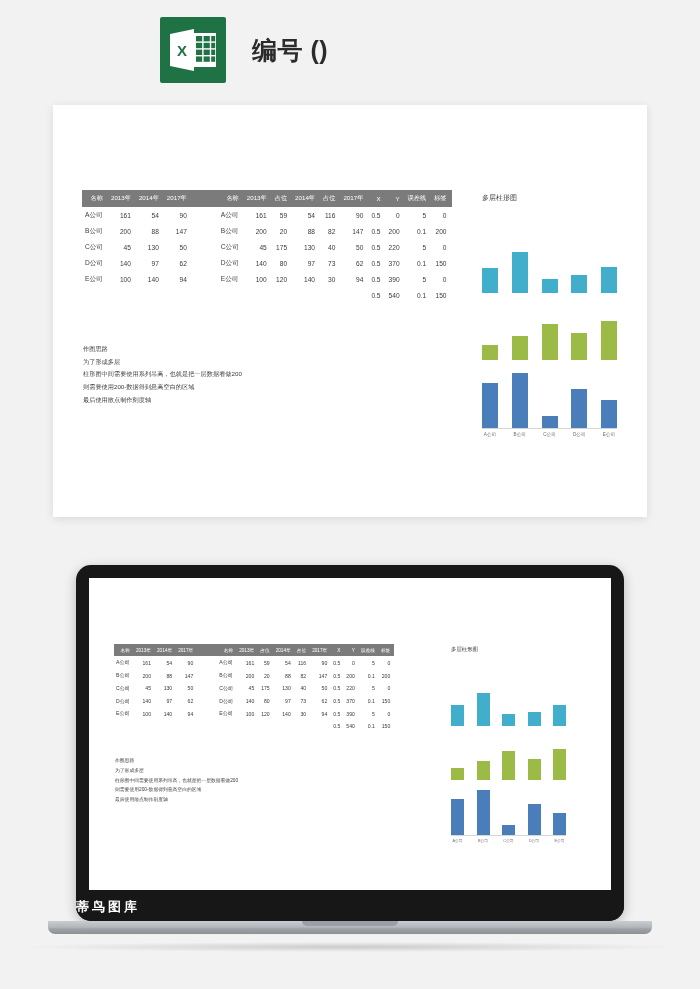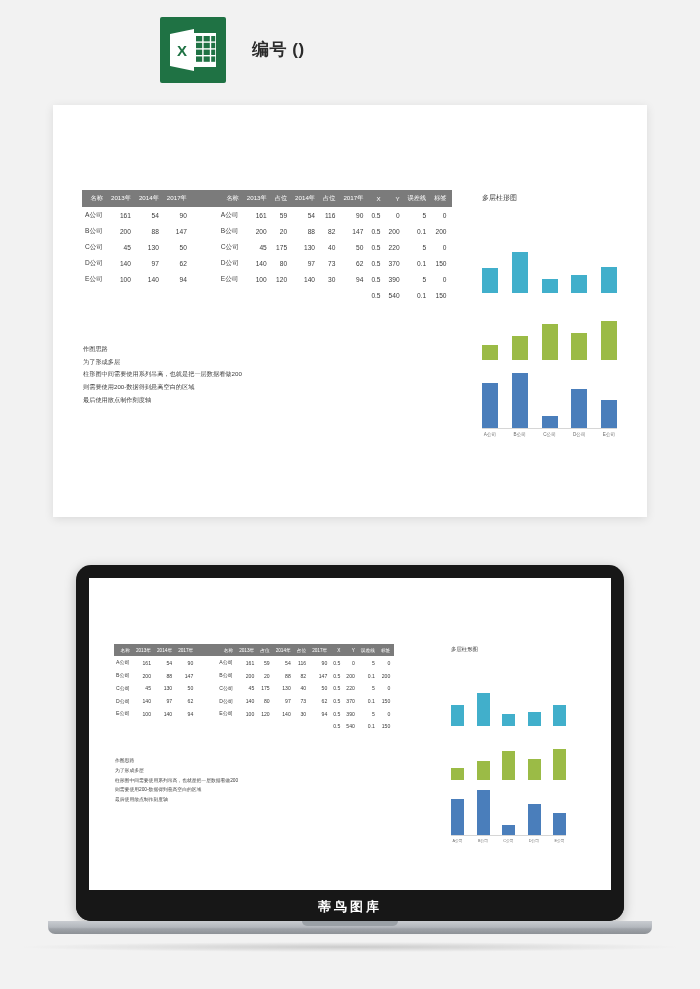--- a/index.html
+++ b/index.html
@@ -33,21 +33,21 @@
     left: 8px; top: 9px;
     width: 50px; height: 48px;
   }
   .header-text {
     margin-left: 26px;
     display: flex;
     flex-direction: column;
     justify-content: center;
   }
   .title-main {
-    font-size: 17px;
+    font-size: 25px;
     font-weight: bold;
     color: #2b2b2b;
     letter-spacing: 0.5px;
     line-height: 1.2;
   }
   .title-sub {
     margin-top: 11px;
     font-size: 14.5px;
     font-weight: bold;
     color: #8e8e8e;
@@ -148,21 +148,21 @@
   }
   .laptop-chin {
     position: absolute;
     left: 0; bottom: 0;
     width: 548px; height: 29px;
     background: #171717;
     border-bottom-left-radius: 15px;
     border-bottom-right-radius: 15px;
     display: flex;
     align-items: center;
-    justify-content: center;
+    justify-content: flex-start;
   }
   .watermark {
     color: #ffffff;
     font-size: 13px;
     font-weight: bold;
     font-family: "Liberation Serif", "DejaVu Serif", serif;
     letter-spacing: 3px;
   }
   .laptop-base {
     position: relative;

